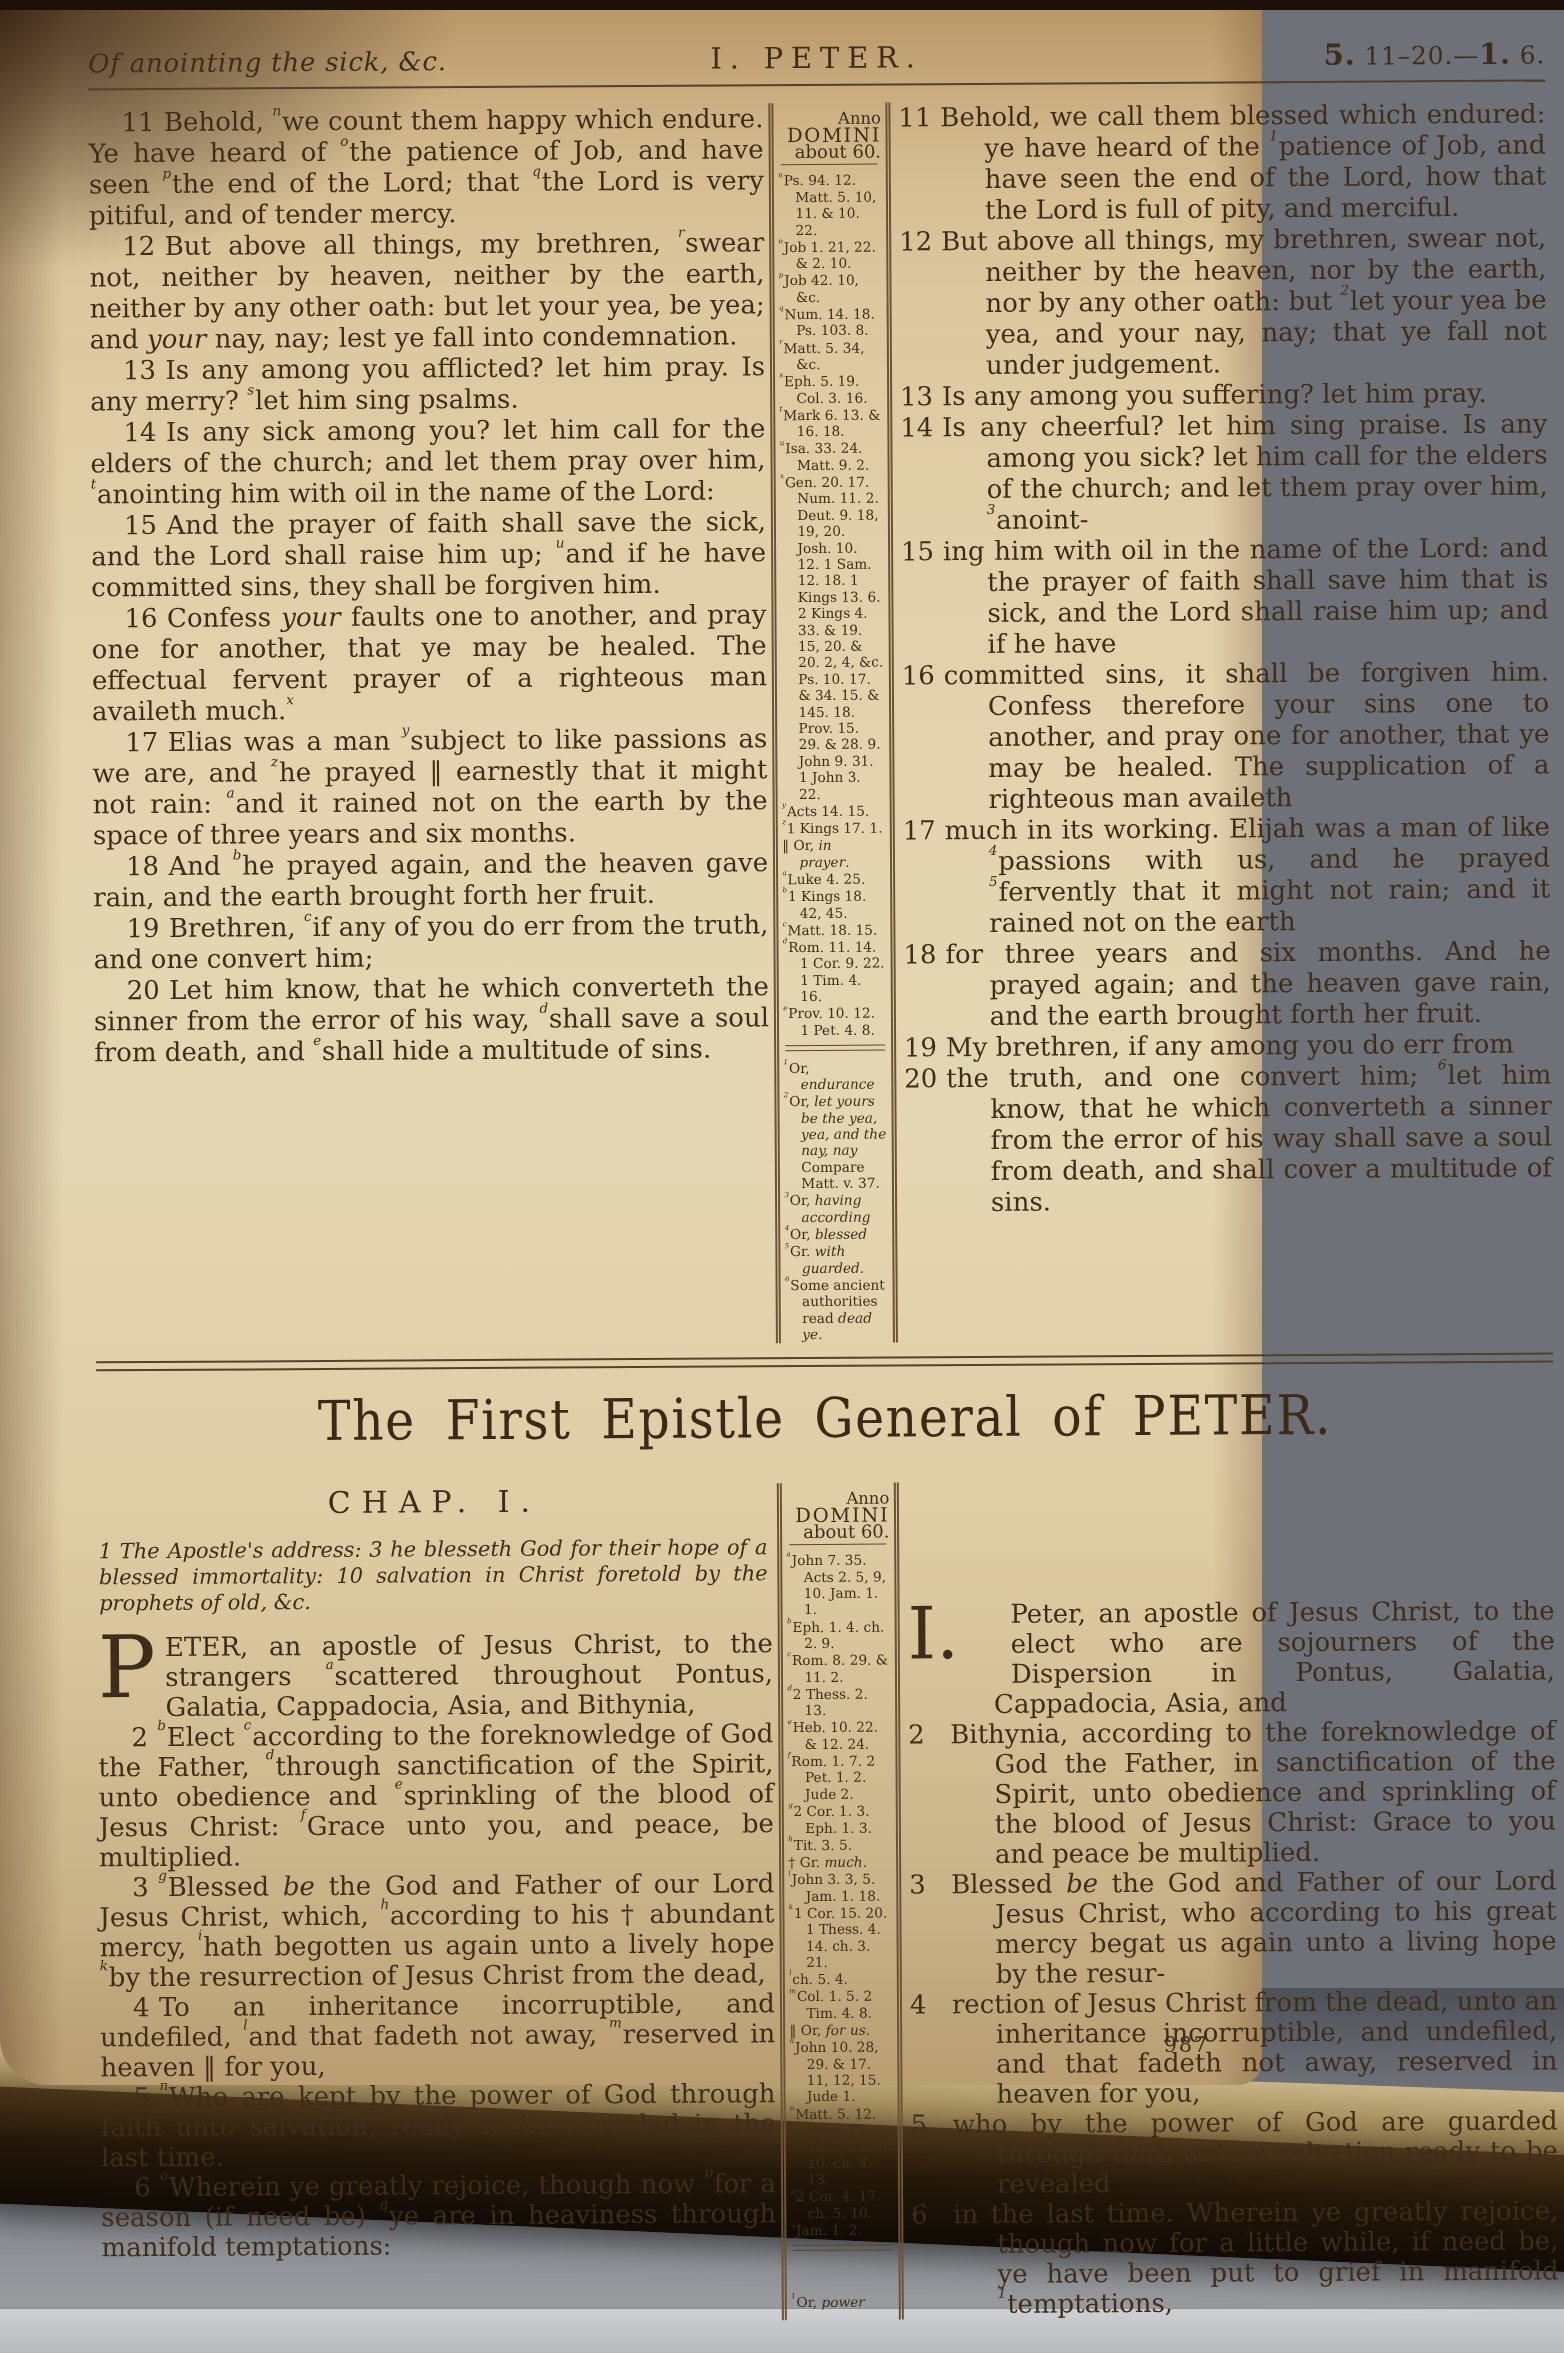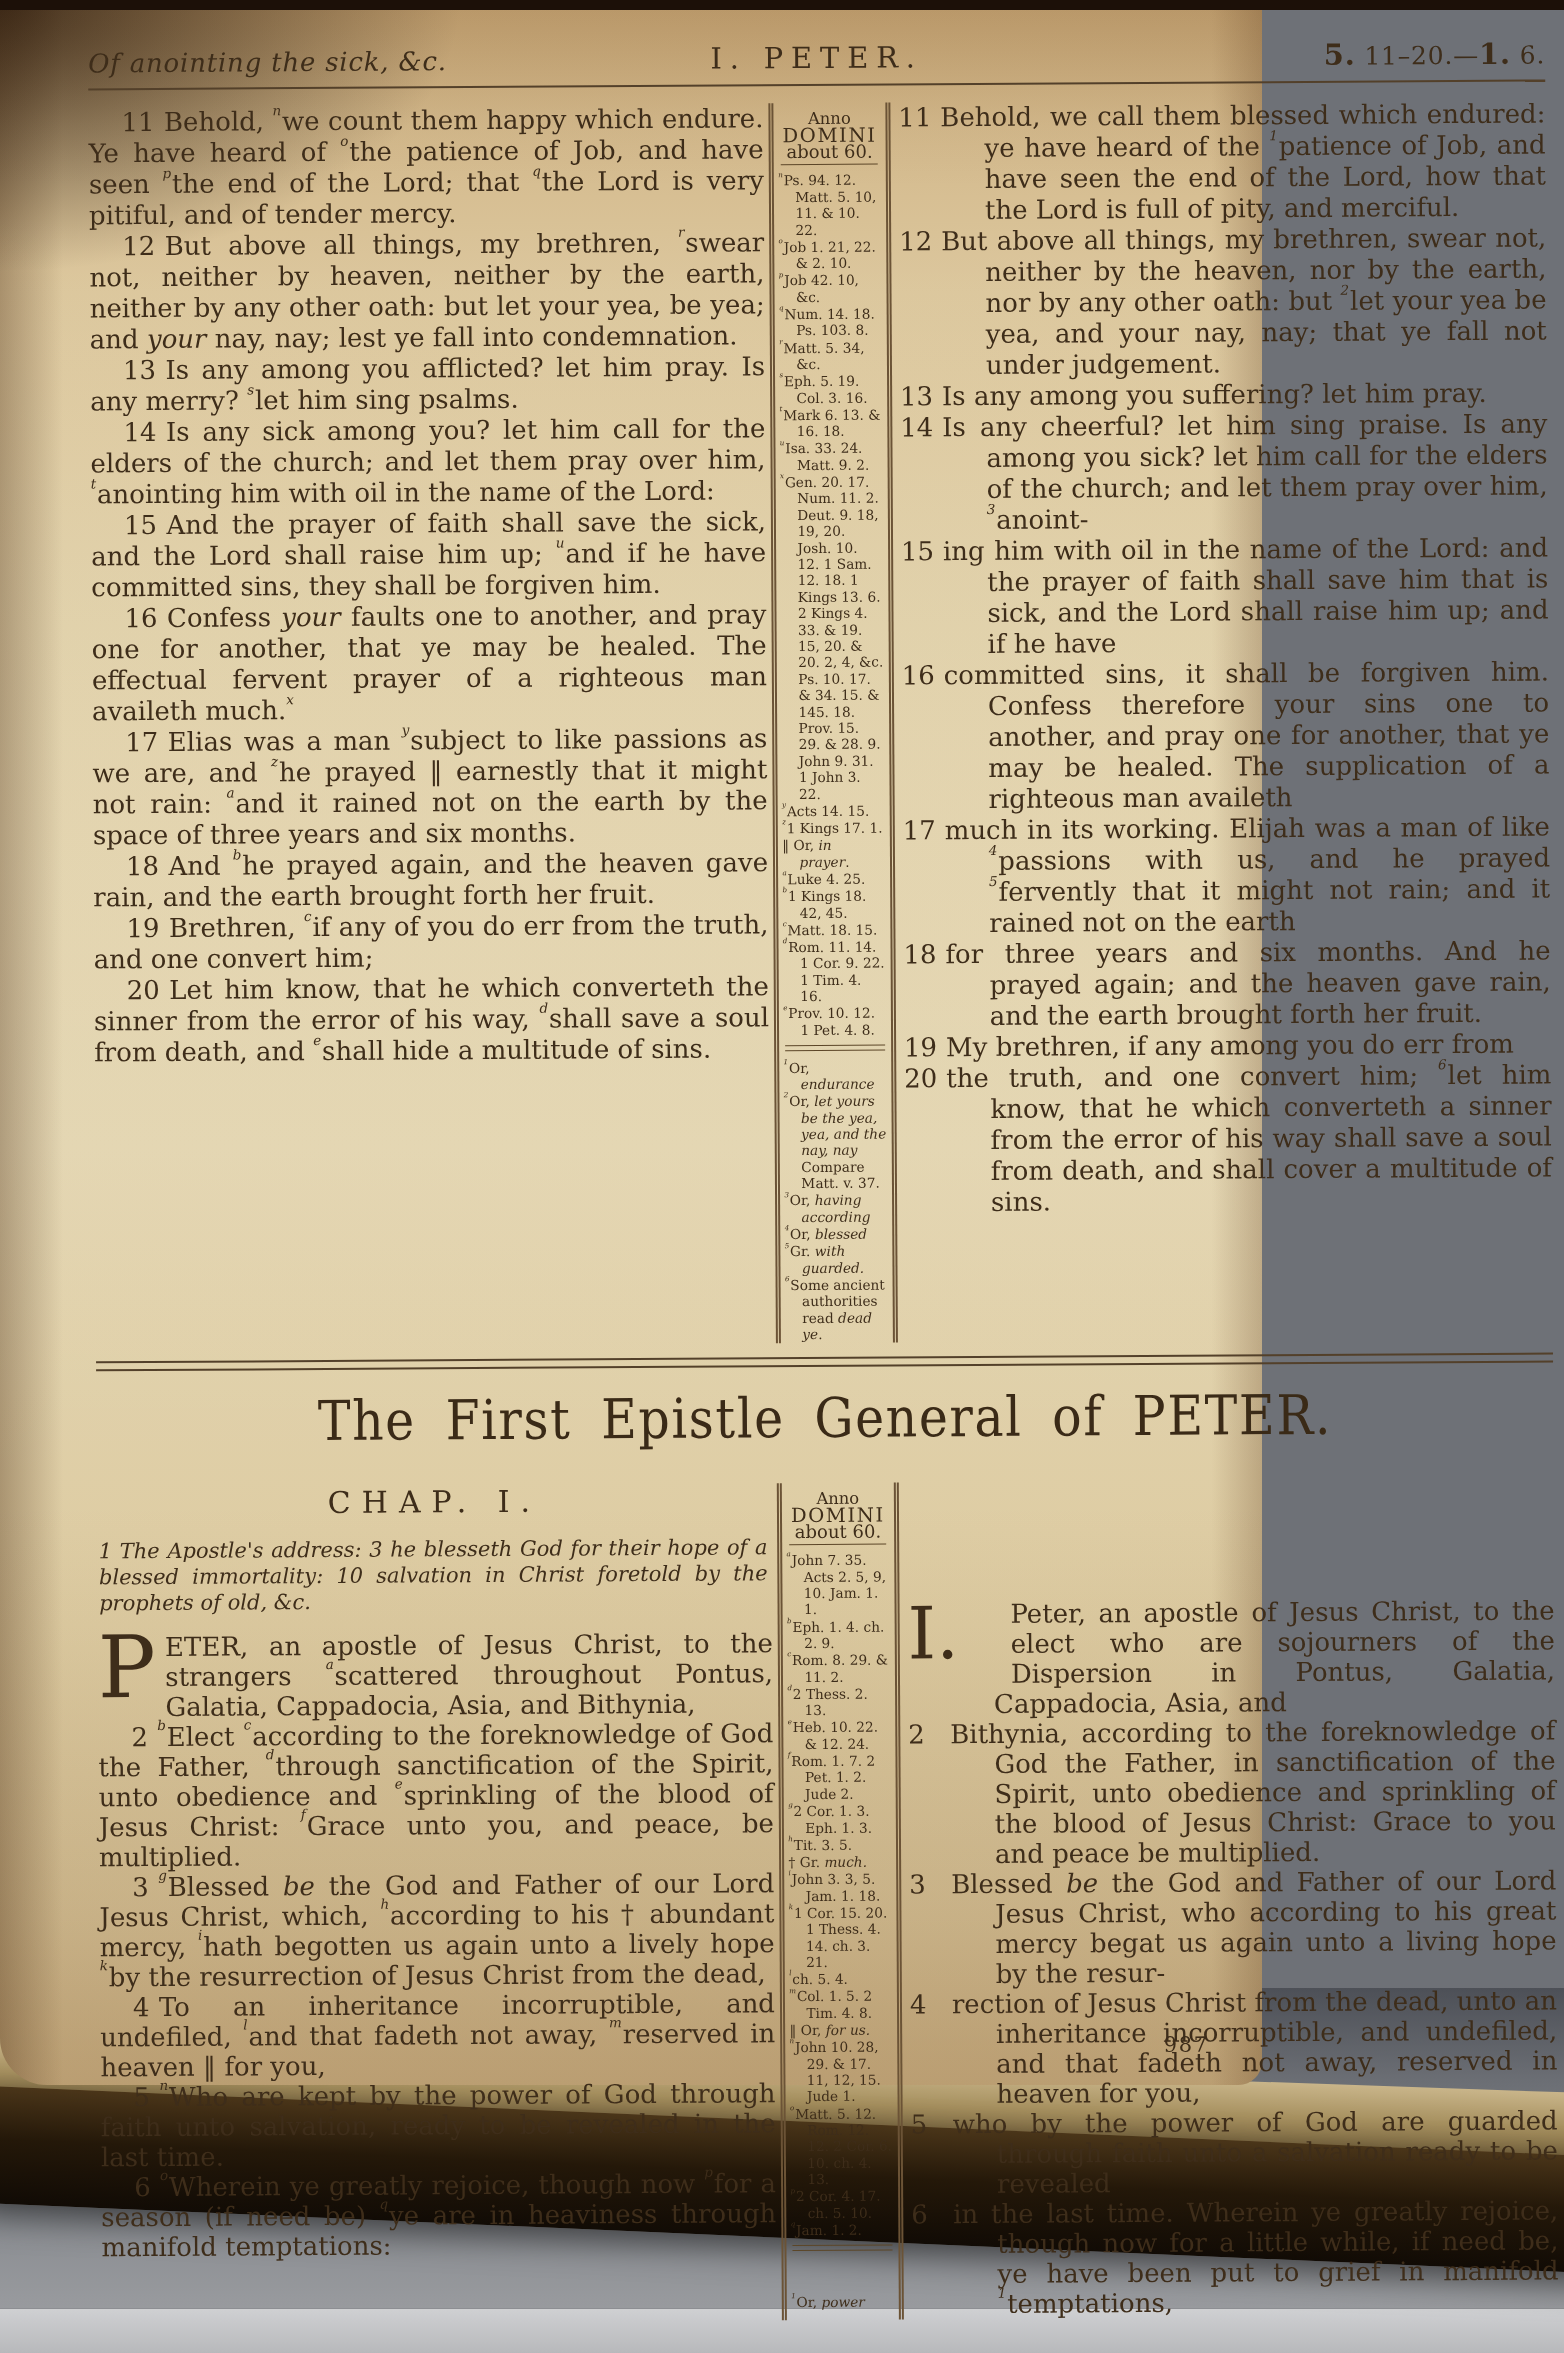--- a/index.html
+++ b/index.html
@@ -61,21 +61,21 @@
   .dropcap{float:left;font-size:86px;line-height:63px;padding:4.7px 9.4px 0 0;}
 
   .rvv{margin:0;position:relative;padding-left:86px;text-indent:-44px;}
   .rvv .vn{position:absolute;left:0;top:0;text-indent:0;}
   .rvv.first{text-indent:0;}
   .dropcap2{float:left;font-size:72px;line-height:58px;margin-left:-86px;
     width:103px;padding-top:4.7px;}
 
   sup.mref{font-size:.52em;font-style:italic;line-height:0;position:relative;top:-.45em;margin-right:0.8px;}
 
-  .anno{text-align:center;margin:3.1px 0 1.6px;}
+  .anno{text-align:right;margin:3.1px 0 1.6px;}
   .anno div:nth-of-type(1){font-size:16.4px;}
   .anno div:nth-of-type(2){font-size:19.6px;letter-spacing:1.6px;}
   .anno div:nth-of-type(3){font-size:18px;}
   .midrule{border:0;border-top:1.6px solid #5c4628;margin:3.9px 3.1px 7px;}
   .dblrule{height:3.9px;border-top:1.6px solid #5c4628;border-bottom:1.6px solid #5c4628;margin:7px 1.6px 8.6px;}
   .ref{padding-left:17px;text-indent:-17px;margin-bottom:0.8px;}
   .mid-spacer{height:34px;}
 
   .divider{margin-top:14px;height:5.5px;border-top:2.3px solid #53402a;border-bottom:2.3px solid #53402a;}
   .book-title{margin:23.5px 0 0;text-align:center;font-weight:400;font-size:49px;

